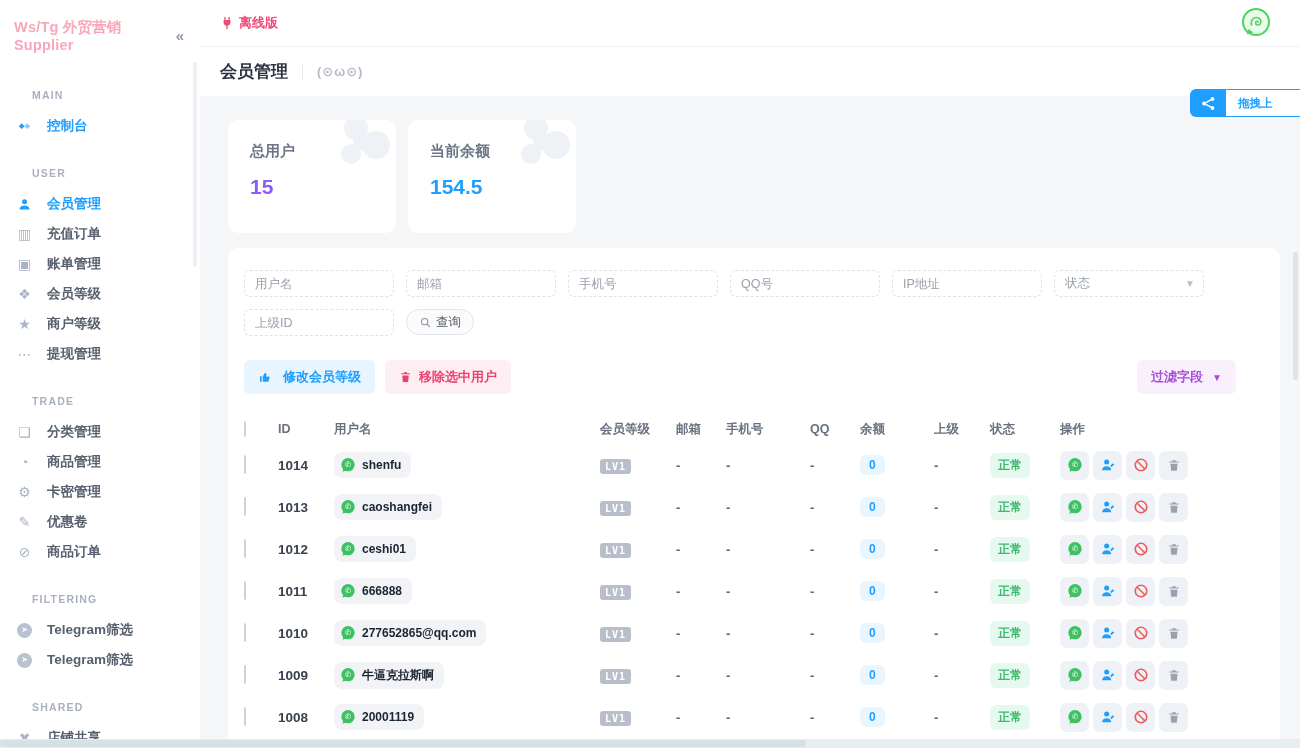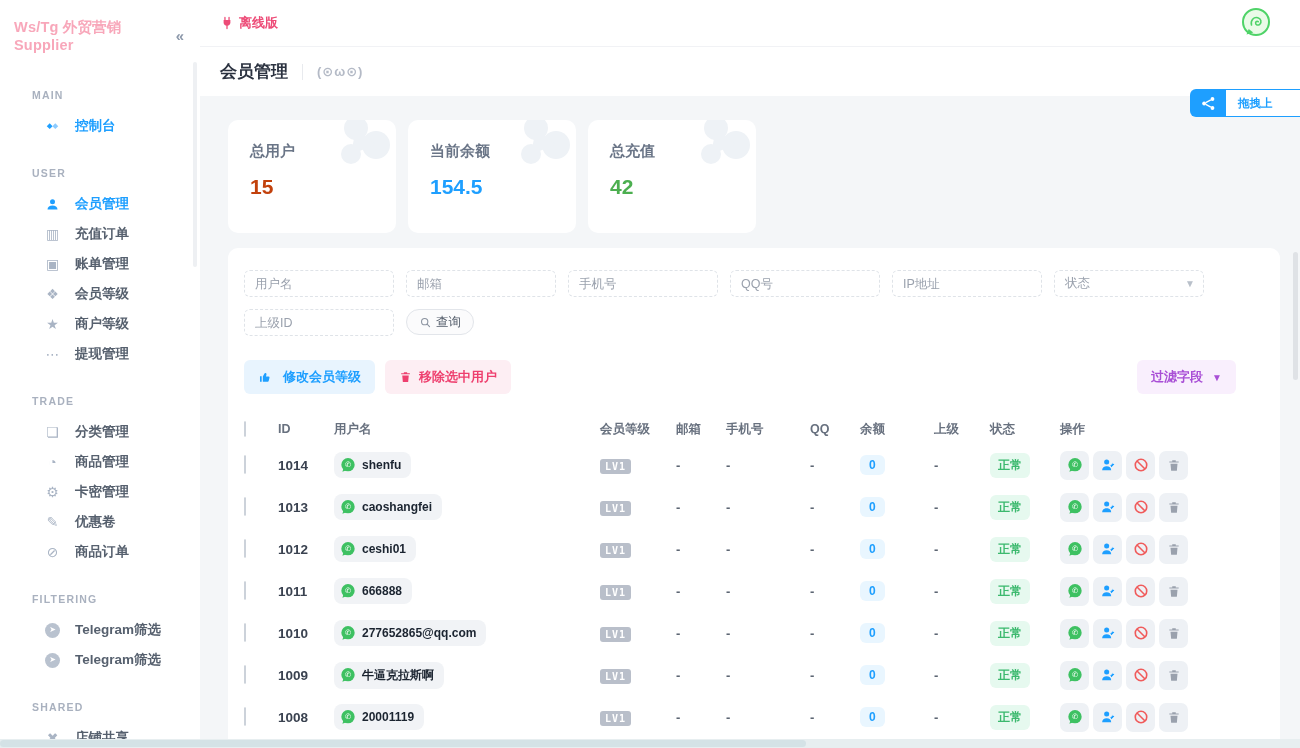--- a/index.html
+++ b/index.html
@@ -6,21 +6,21 @@
   html,body { width:1300px; height:748px; overflow:hidden; background:#fff;
     font-family:"Liberation Sans","DejaVu Sans",sans-serif; }
   .app { display:flex; width:1300px; height:748px; position:relative; }
 
   
   .sidebar { width:200px; height:748px; background:#fff; flex:0 0 200px; position:relative; overflow:hidden; }
   .logo-row { display:flex; align-items:center; justify-content:space-between; padding:18px 16px 10px 14px; }
   .logo { color:#f8a7ba; font-size:14.5px; font-weight:bold; letter-spacing:.2px; }
   .collapse { color:#8d99ab; font-size:15px; font-weight:bold; cursor:pointer; }
   .sec-label { font-size:10.5px; color:#a9b1bf; letter-spacing:1.2px; padding:0 0 0 32px; margin:26px 0 10px 0; font-weight:bold; }
-  .nav-item { display:flex; align-items:center; height:30px; padding-left:44px; cursor:pointer;text-align:right; }
+  .nav-item { display:flex; align-items:center; height:30px; padding-left:16px; cursor:pointer;text-align:right; }
   .nav-item .ico { width:17px; height:17px; margin-right:14px; display:inline-flex; align-items:center; justify-content:center;
     color:#a9b4c4; font-size:14px; line-height:1; }
   .nav-item .lbl { font-size:13.5px; color:#56606e; font-weight:600; }
   .nav-item.active .lbl, .nav-item.active .ico { color:#1e9fff; }
   .circ-ico { width:15px; height:15px; border-radius:50%; background:#b9c2cf; color:#fff; font-size:8px;
     display:inline-flex; align-items:center; justify-content:center; }
   .side-thumb { position:absolute; right:3px; top:62px; width:4px; height:205px; background:#eef0f3; border-radius:2px; }
 
   
   .main { flex:1; display:flex; flex-direction:column; position:relative; min-width:0; }
@@ -227,49 +227,35 @@
               <svg width="58" height="58" viewBox="0 0 58 58">
                 <g fill="#eef2f6">
                   <circle cx="22" cy="16" r="12"></circle>
                   <circle cx="42" cy="33" r="14"></circle>
                   <circle cx="17" cy="42" r="10"></circle>
                   <path d="M22 16l20 17-25 9z"></path>
                 </g>
               </svg>
             </span>
             <div class="stat-label">总用户</div>
-            <div class="stat-value" style="color: #c2410c;">15</div>
+            <div class="stat-value" style="color: #8b5cf6;">15</div>
           </div>
           <div class="stat-card">
             <span class="stat-blob">
               <svg width="58" height="58" viewBox="0 0 58 58">
                 <g fill="#eef2f6">
                   <circle cx="22" cy="16" r="12"></circle>
                   <circle cx="42" cy="33" r="14"></circle>
                   <circle cx="17" cy="42" r="10"></circle>
                   <path d="M22 16l20 17-25 9z"></path>
                 </g>
               </svg>
             </span>
             <div class="stat-label">当前余额</div>
             <div class="stat-value" style="color: rgb(30, 159, 255);">154.5</div>
-          </div>
-          <div class="stat-card">
-            <span class="stat-blob">
-              <svg width="58" height="58" viewBox="0 0 58 58">
-                <g fill="#eef2f6">
-                  <circle cx="22" cy="16" r="12"></circle>
-                  <circle cx="42" cy="33" r="14"></circle>
-                  <circle cx="17" cy="42" r="10"></circle>
-                  <path d="M22 16l20 17-25 9z"></path>
-                </g>
-              </svg>
-            </span>
-            <div class="stat-label">总充值</div>
-            <div class="stat-value" style="color: rgb(76, 175, 80);">42</div>
           </div>
         </div>
 
       <div class="panel">
         <div class="filters">
           <input class="f-input" placeholder="用户名" style="">
           <input class="f-input" placeholder="邮箱" style="">
           <input class="f-input" placeholder="手机号" style="">
           <input class="f-input" placeholder="QQ号" style="">
           <input class="f-input" placeholder="IP地址" style="">

